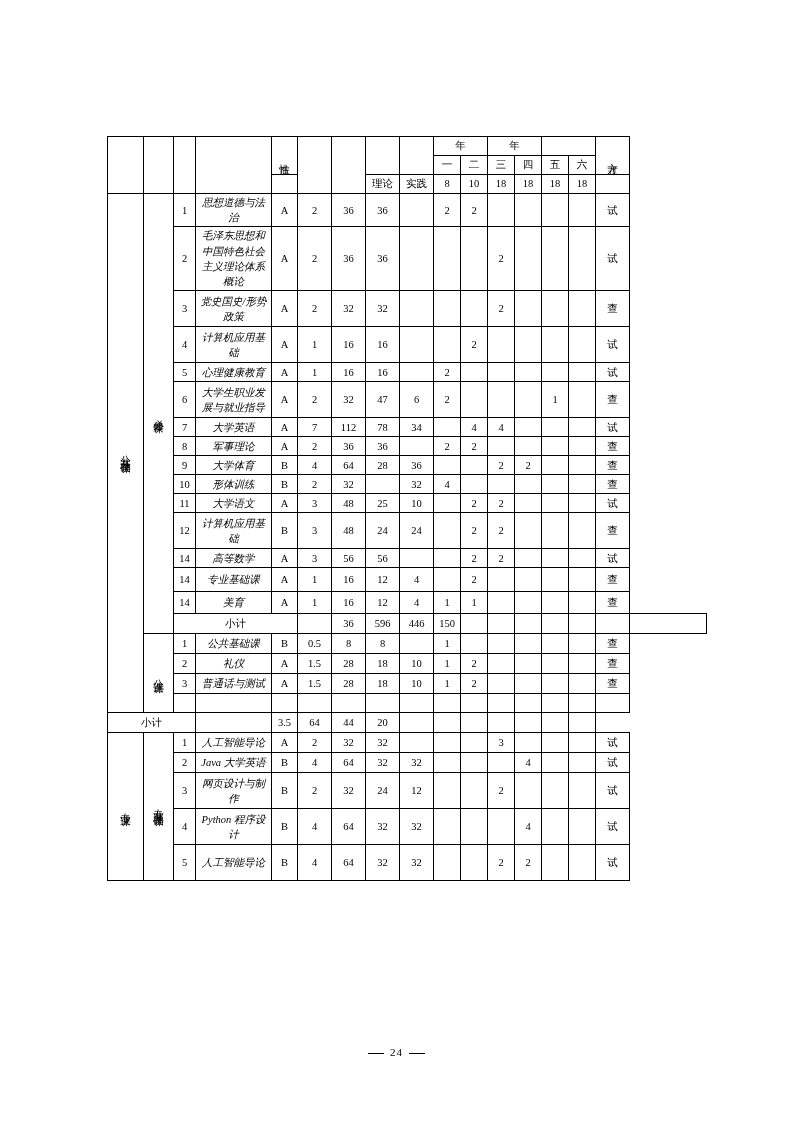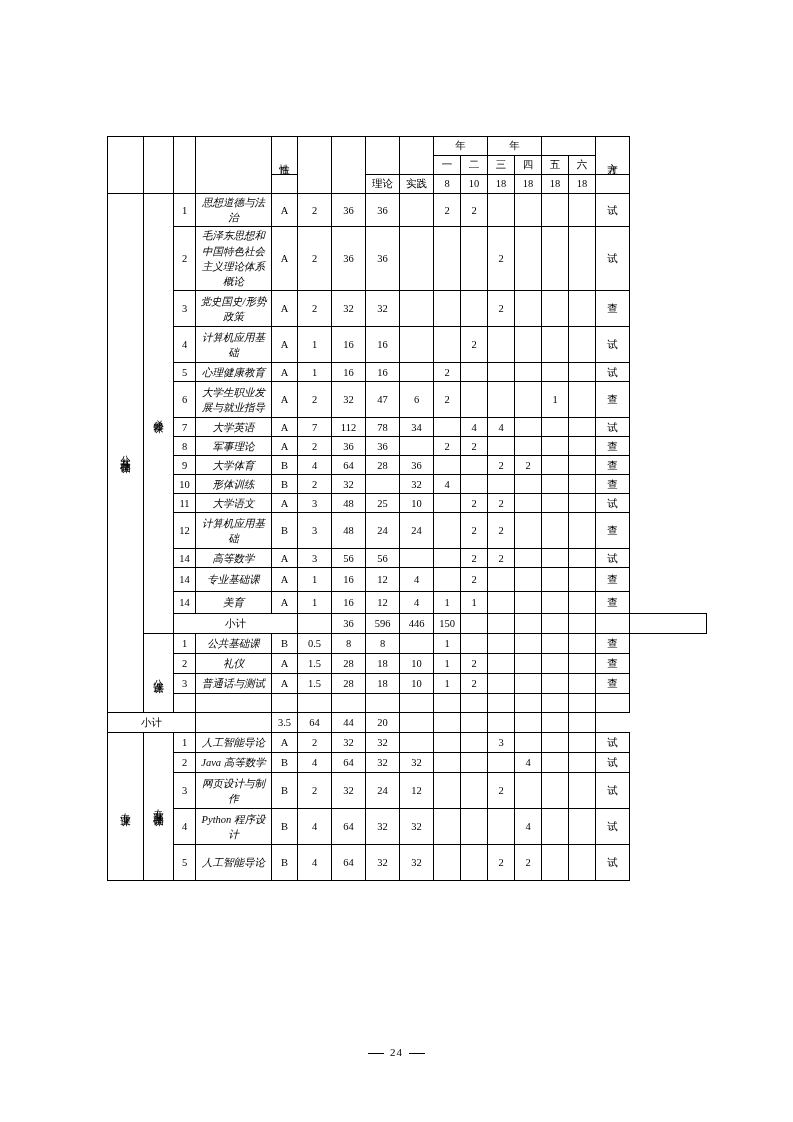--- a/index.html
+++ b/index.html
@@ -531,21 +531,21 @@
         <td></td>
         <td>3</td>
         <td></td>
         <td></td>
         <td></td>
         <td>试</td>
       </tr>
 
       <tr style="height:20px">
         <td>2</td>
-        <td class="name">Java 高等数学</td>
+        <td class="name">Java 大学英语</td>
         <td>B</td>
         <td>4</td>
         <td>64</td>
         <td>32</td>
         <td>32</td>
         <td></td>
         <td></td>
         <td></td>
         <td>4</td>
         <td></td>

